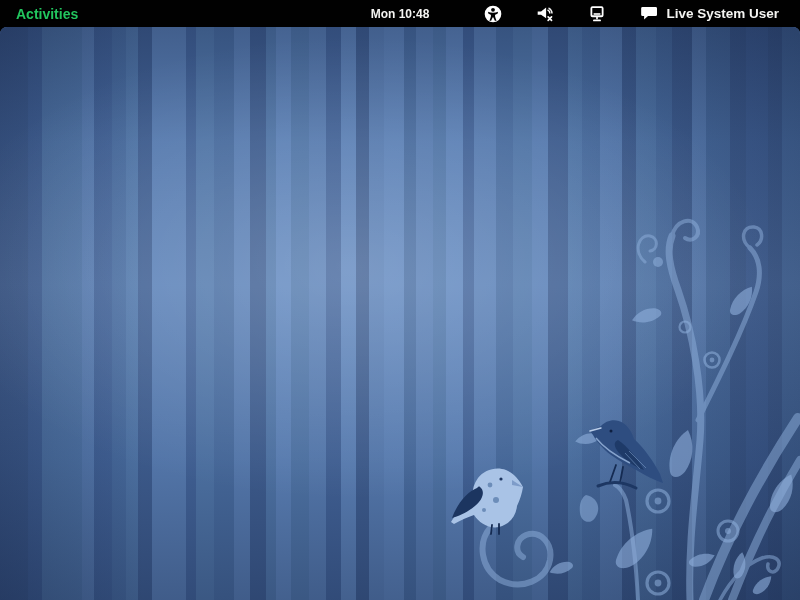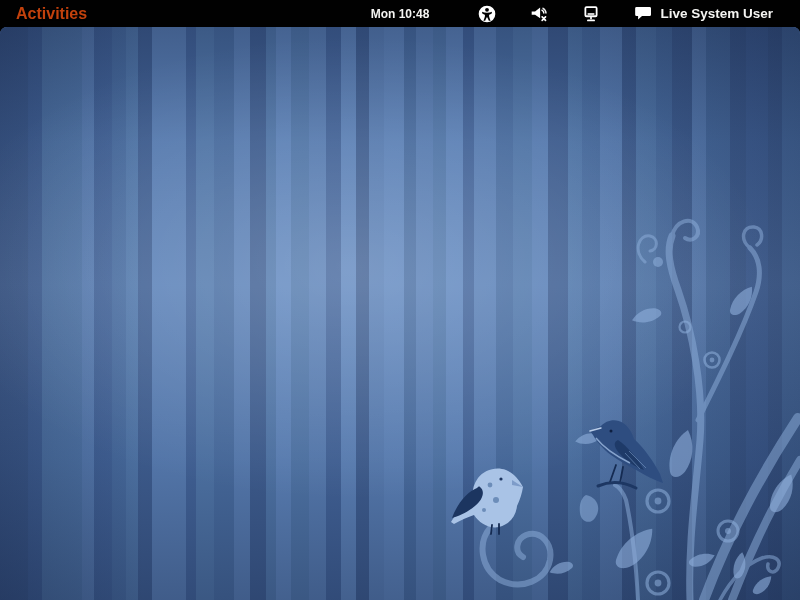--- a/index.html
+++ b/index.html
@@ -2,27 +2,27 @@
 <html><head>
 <meta charset="utf-8">
 <style>
   html,body{margin:0;padding:0;background:#000;}
   .screen{position:relative;width:800px;height:600px;overflow:hidden;background:#000;
           font-family:"Liberation Sans","DejaVu Sans",sans-serif;}
 
   
   .top-bar{position:absolute;top:0;left:0;width:800px;height:27px;background:#010101;
            display:flex;align-items:center;z-index:10;color:#f4f4f2;}
-  .activities{margin-left:10px;font-size:16px;font-weight:700;color:#c2410c;background:none;
+  .activities{margin-left:10px;font-size:14px;font-weight:700;color:#22c55e;background:none;
               border:none;padding:2px 6px;cursor:default;text-shadow:0 1px 1px #000;
               font-family:inherit;}
   .clock{position:absolute;left:50%;top:0;height:27px;transform:translateX(-50%);
          display:flex;align-items:center;font-size:12px;font-weight:700;
          text-shadow:0 1px 1px #000;}
-  .panel-right{margin-left:auto;display:flex;align-items:flex-start;gap:34px;padding-right:27px;}
+  .panel-right{margin-left:auto;display:flex;align-items:flex-start;gap:34px;padding-right:21px;}
   .tray-item{display:flex;align-items:center;height:27px;}
   .tray-item svg{display:block;}
   .user-menu{display:flex;align-items:center;gap:7px;}
   .user-name{font-size:13.5px;font-weight:700;white-space:nowrap;text-shadow:0 1px 1px #000;}
 
   
   .desktop{position:absolute;top:27px;left:0;width:800px;height:573px;
            border-radius:7px 7px 0 0;overflow:hidden;background:#4f74ac;}
   .layer{position:absolute;inset:0;}
   .shade{background:

